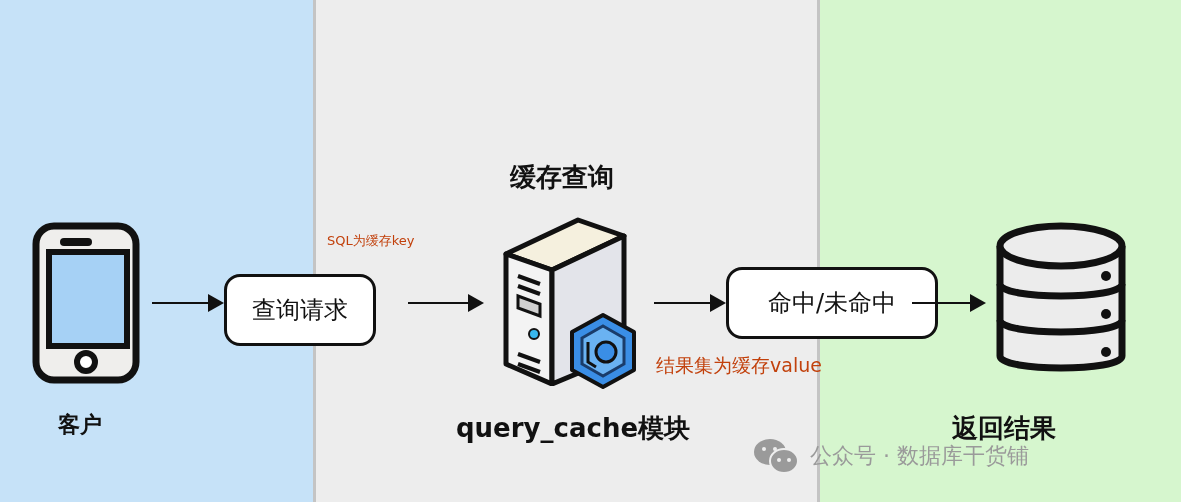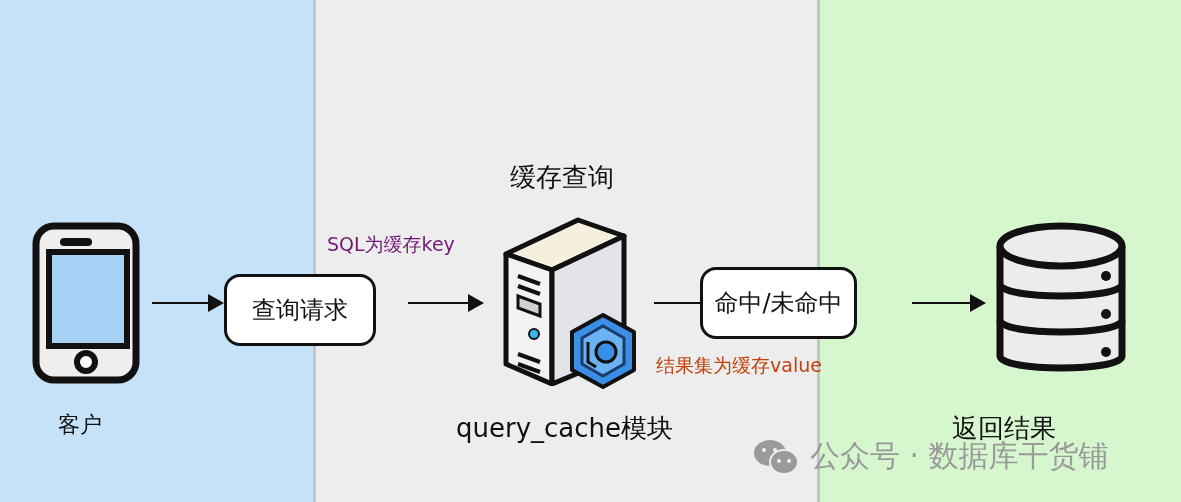--- a/index.html
+++ b/index.html
@@ -4,25 +4,25 @@
 <style>
   html, body { margin:0; padding:0; }
   body { width:1181px; height:502px; position:relative; overflow:hidden; font-family:"DejaVu Sans", sans-serif; background:#eeeeee; }
   .panel { position:absolute; top:0; height:502px; }
   .panel-blue { left:0; width:314px; background:#c6e2f8; }
   .panel-grey { left:314px; width:505px; background:#ededed; }
   .panel-green { left:819px; width:362px; background:#d6f6ce; }
   .divider { position:absolute; top:0; width:3px; height:502px; background:#c4c4c4; }
   .abs { position:absolute; }
   .label { position:absolute; color:#111; white-space:nowrap; }
-  .bold { font-weight:normal; }
+  .bold { font-weight:bold; }
   .box { position:absolute; background:#fff; border:3px solid #111; border-radius:16px; display:flex; align-items:center; justify-content:center; font-size:24px; color:#111; box-sizing:border-box; }
   .arrow { position:absolute; height:2px; background:#111; }
   .arrow::after { content:""; position:absolute; right:-2px; top:-8px; border-left:16px solid #111; border-top:9px solid transparent; border-bottom:9px solid transparent; }
-  .watermark { position:absolute; left:752px; top:436px; display:flex; align-items:center; gap:10px; color:#9a9a9a; font-size:30px; white-space:nowrap; }
+  .watermark { position:absolute; left:752px; top:436px; display:flex; align-items:center; gap:10px; color:#9a9a9a; font-size:22px; white-space:nowrap; }
 </style>
 </head>
 <body>
 
 <div class="panel panel-blue"></div>
 <div class="panel panel-grey"></div>
 <div class="panel panel-green"></div>
 <div class="divider" style="left:313px"></div>
 <div class="divider" style="left:817px"></div>
 
@@ -35,21 +35,21 @@
 <div class="label bold" style="left:58px;top:410px;font-size:22px">客户</div>
 
 <div class="arrow" style="left:152px;top:302px;width:70px"></div>
 
 <div class="box" style="left:224px;top:274px;width:152px;height:72px">
   <span>查询请求</span>
 </div>
 
 <div class="arrow" style="left:408px;top:302px;width:74px"></div>
 
-<div class="label" style="left:327px;top:232px;font-size:19px;color:#701a75">SQL为缓存key</div>
+<div class="label" style="left:327px;top:232px;font-size:13px;color:#c2410c">SQL为缓存key</div>
 <div class="label bold" style="left:510px;top:160px;font-size:26px">缓存查询</div>
 
 <svg class="abs" style="left:498px;top:216px" width="150" height="170" viewBox="0 0 150 170">
   <polygon points="8,38 80,4 126,20 54,54" fill="#f5f0de" stroke="#111" stroke-width="5" stroke-linejoin="round"></polygon>
   <polygon points="8,38 54,54 54,168 8,148" fill="#f3f3f3" stroke="#111" stroke-width="5" stroke-linejoin="round"></polygon>
   <polygon points="54,54 126,20 126,138 54,168" fill="#e3e4ea" stroke="#111" stroke-width="5" stroke-linejoin="round"></polygon>
   <line x1="20" y1="60" x2="42" y2="68" stroke="#111" stroke-width="4"></line>
   <line x1="20" y1="70" x2="42" y2="78" stroke="#111" stroke-width="4"></line>
   <polygon points="20,80 42,88 42,100 20,92" fill="#d0d0d0" stroke="#111" stroke-width="3"></polygon>
   <circle cx="36" cy="118" r="5" fill="#37b7ee" stroke="#111" stroke-width="2"></circle>
@@ -61,21 +61,21 @@
   <polygon points="35,3 66,20 66,58 35,75 4,58 4,20" fill="#3a8ee6" stroke="#111" stroke-width="4" stroke-linejoin="round"></polygon>
   <polygon points="35,14 56,26 56,52 35,64 14,52 14,26" fill="#6ab2f2" stroke="#1a3c6a" stroke-width="3"></polygon>
   <circle cx="38" cy="40" r="10" fill="#3a8ee6" stroke="#111" stroke-width="3"></circle>
   <path d="M20 30 L20 50 L28 55" fill="none" stroke="#111" stroke-width="3"></path>
 </svg>
 <div class="label bold" style="left:456px;top:411px;font-size:26px">query_cache模块</div>
 <div class="label" style="left:656px;top:353px;font-size:19px;color:#c2410c">结果集为缓存value</div>
 
 <div class="arrow" style="left:654px;top:302px;width:70px"></div>
 
-<div class="box" style="left:700px;top:267px;width:157px;height:72px">
+<div class="box" style="left:726px;top:267px;width:212px;height:72px">
   <span>命中/未命中</span>
 </div>
 
 <div class="arrow" style="left:912px;top:302px;width:72px"></div>
 
 <svg class="abs" style="left:994px;top:220px" width="134" height="164" viewBox="0 0 134 164">
   <path d="M6 26 L6 136 C6 152 128 152 128 136 L128 26" fill="#ececec" stroke="#111" stroke-width="7"></path>
   <ellipse cx="67" cy="26" rx="61" ry="20" fill="#ececec" stroke="#111" stroke-width="7"></ellipse>
   <path d="M6 64 C6 80 128 80 128 64" fill="none" stroke="#111" stroke-width="7"></path>
   <path d="M6 100 C6 116 128 116 128 100" fill="none" stroke="#111" stroke-width="7"></path>

